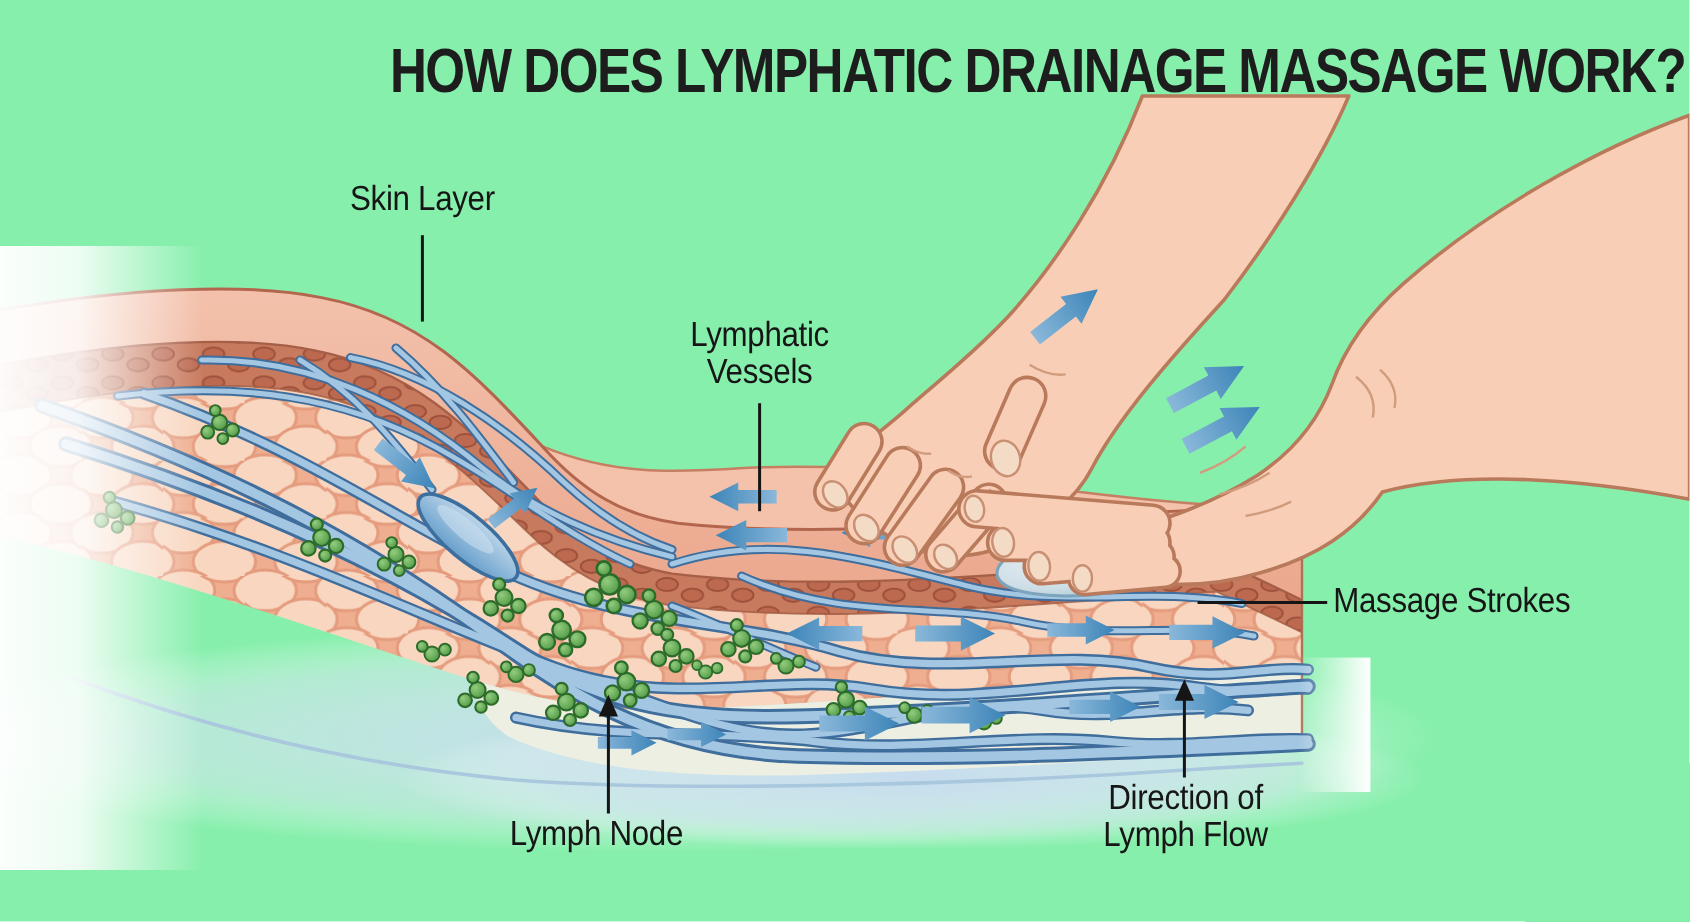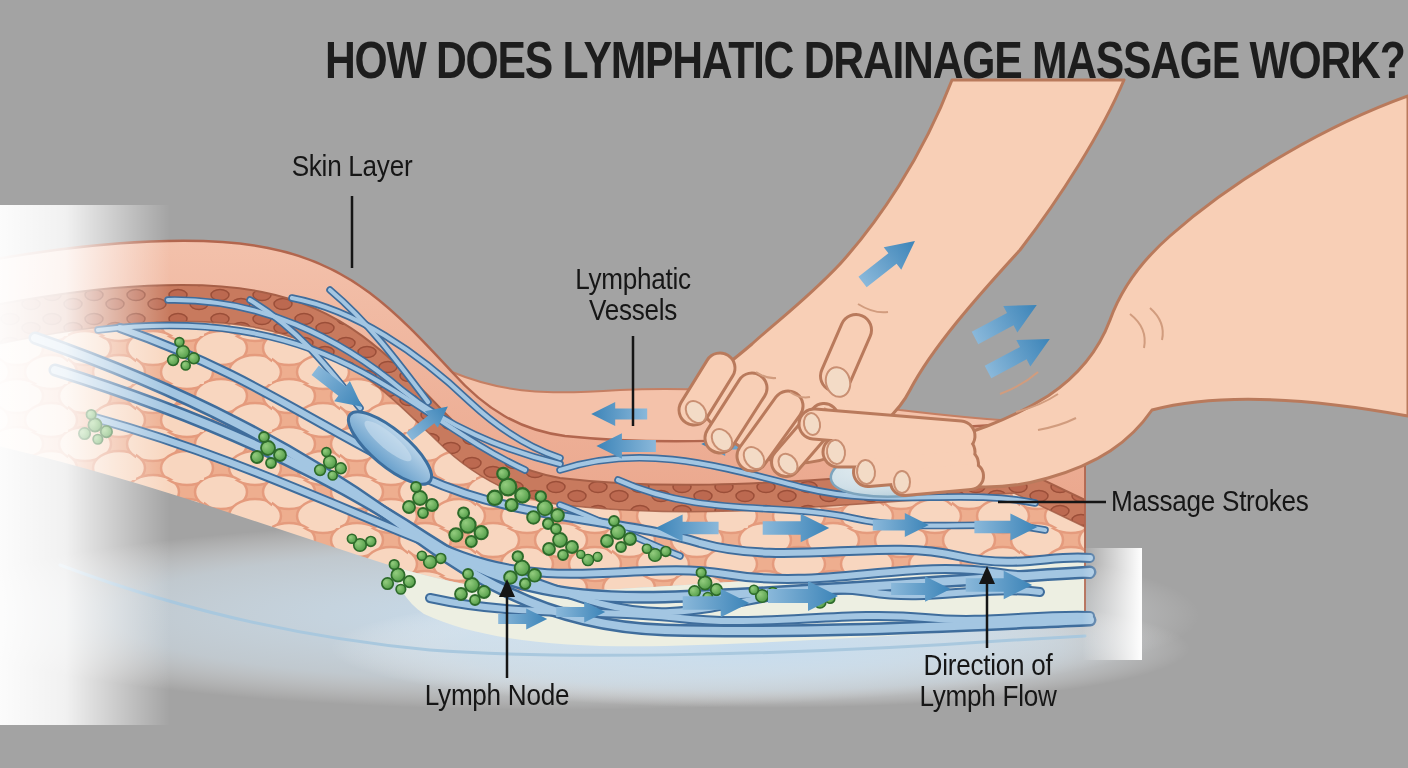--- a/index.html
+++ b/index.html
@@ -1,16 +1,16 @@
 <!DOCTYPE html>
 <html><head>
 <meta charset="utf-8">
 <style>
   html,body{margin:0;padding:0;background:#fff;}
-  .canvas{position:relative;width:1408px;height:768px;background:#a3a3a3;overflow:hidden;
+  .canvas{position:relative;width:1408px;height:768px;background:#86efac;overflow:hidden;
           font-family:"Liberation Sans",sans-serif;}
   svg.illo{position:absolute;left:0;top:0;}
   .ttl{position:absolute;left:252px;top:30px;width:810px;text-align:center;
        font-size:52px;font-weight:700;letter-spacing:-1.5px;color:#1d1d1d;
        transform:scaleX(.82);transform-origin:50% 50%;white-space:nowrap;}
   .lbl{position:absolute;color:#161616;font-size:29px;line-height:31px;text-align:center;
        white-space:pre-line;transform:scaleX(.9);transform-origin:50% 50%;letter-spacing:-.3px;}
   #lblSkin{left:252px;top:151px;width:200px;}
   #lblVessels{left:533px;top:264px;width:200px;}
   #lblMassage{left:1111px;top:486px;text-align:left;transform-origin:0 50%;white-space:nowrap;}

